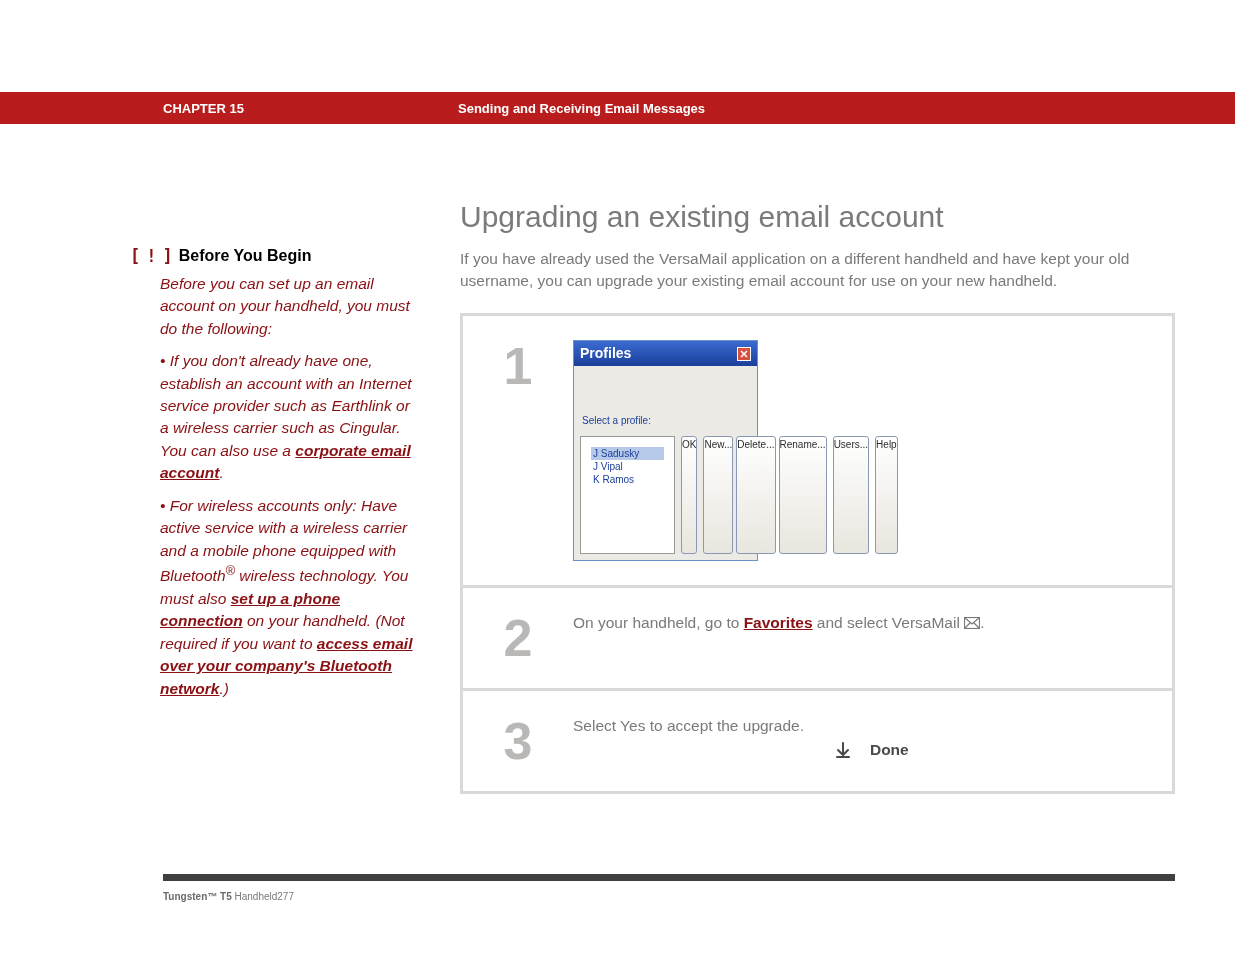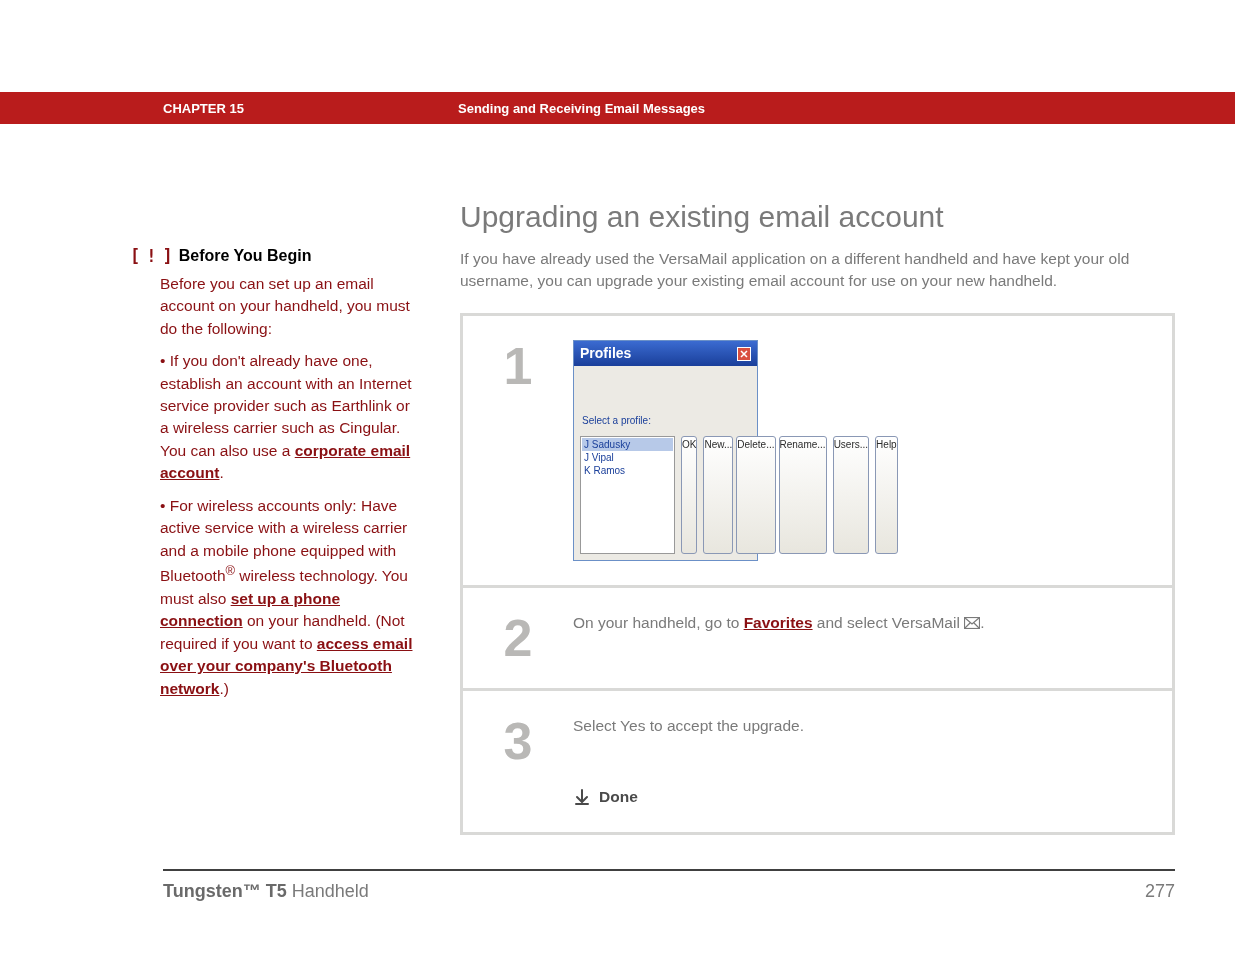--- a/index.html
+++ b/index.html
@@ -39,21 +39,21 @@
     width: 290px;
     flex-shrink: 0;
     font-size: 15.5px;
     line-height: 1.45;
     color: #8a1013;
     padding-top: 56px;
   }
   .byb-line { display:flex; gap:6px; margin-bottom:4px;}
   .byb-bracket { color:#8a1013; font-weight:bold; font-family: monospace; font-size:17px;}
   .byb-title { color:#000; font-weight:bold; font-size:16px;text-align:center;}
-  .sidebar-text { padding-left: 30px; }
+  .sidebar-text { padding-left: 30px; font-style: italic; }
   .sidebar p { margin-bottom: 10px; }
   .link { font-weight: bold; text-decoration: underline; }
   .main { flex: 1; }
   .main-heading {
     font-size: 30px;
     color: #7a7a7a;
     font-weight: normal;
     margin-bottom: 14px;
     margin-top: 12px;
   }
@@ -87,21 +87,21 @@
   .step-body {
     flex: 1;
     font-size: 15.5px;
     color: #7a7a7a;
     line-height: 1.45;
     display: flex;
     gap: 30px;
   }
   .step-body-text { flex:1; }
   .step-link { color:#8a1013; font-weight:bold; text-decoration:underline;}
-  .done-row { display:flex; align-items:center; gap:8px; margin-top:18px; font-weight:bold; color:#4a4a4a; font-size:15.5px;}
+  .done-row { display:flex; align-items:center; gap:18px; margin-top:18px; font-weight:bold; color:#4a4a4a; font-size:15.5px;}
   .done-icon { width:18px; height:18px; }
   .profiles-dialog {
     width:185px;
     border:1px solid #6b90c7;
     background:#eceae4;
     font-size:10px;
     flex-shrink:0;
   }
   .profiles-titlebar {
     background: linear-gradient(to bottom,#3b6bd1,#1a3f9a);
@@ -123,21 +123,21 @@
     justify-content:center;
     border:1px solid #fff;
     cursor:pointer;
   }
   .profiles-body { padding:6px; display:flex; gap:6px;}
   .profiles-list {
     background:#fff;
     border:1px solid #999;
     width:95px;
     height:118px;
-    padding:1px;
+    padding:10px;
     color:#1a3f9a;
   }
   .profiles-list .selected { background:#b7c9e8; color:#1a3f9a; padding:0 2px;}
   .profiles-list div { padding:0 2px; line-height:1.3;}
   .profiles-sel-label { color:#1a3f9a; font-size:10px; padding:0 0 2px 2px;margin-top:44px;}
   .profiles-buttons { display:flex; flex-direction:row; gap:3px; width:62px;}
   .pbtn {
     background: linear-gradient(#fff,#e8e6de);
     border:1px solid #8a98b5;
     border-radius:3px;
@@ -147,26 +147,26 @@
     color:#2b2b2b;
     cursor:pointer;
   }
   .pbtn-spacer { height:6px; }
   .mail-icon { display:inline-block; vertical-align:middle;}
   .footer {
     position:absolute;
     left:163px;
     right:60px;
     bottom:52px;
-    border-top:2px solid #404040;
+    border-top:7px solid #404040;
     padding-top:10px;
     display:flex;
-    justify-content:space-between;
+    justify-content:flex-start;
     color:#7a7a7a;
-    font-size:18px;
+    font-size:10px;
   }
   .footer-bold { font-weight:bold; color:#6a6a6a;}
 </style>
 </head>
 <body>
 
 <div class="header-bar">
   <div class="header-chapter">CHAPTER 15</div>
   <div class="header-title">Sending and Receiving Email Messages</div>
 </div>
@@ -242,21 +242,21 @@
             <span>On your handheld, go to </span><span class="step-link">Favorites</span><span> and select VersaMail </span><span class="mail-icon"><svg width="16" height="12" viewBox="0 0 16 12">
                   <rect x="0.5" y="0.5" width="15" height="11" fill="none" stroke="#7a7a7a" stroke-width="1.2"></rect>
                   <path d="M0.5 0.5 L8 7 L15.5 0.5 M0.5 11.5 L6 6 M15.5 11.5 L10 6" fill="none" stroke="#7a7a7a" stroke-width="1.2"></path>
                 </svg></span><span>.</span>
           </div>
         </div>
       </div>
 
       <div class="step">
         <div class="step-num">3</div>
-        <div class="step-body" style="flex-direction:column;">
+        <div class="step-body" style="flex-direction:row;">
           <div>Select Yes to accept the upgrade.</div>
           <div class="done-row">
             <span class="done-icon">
               <svg width="18" height="18" viewBox="0 0 18 18">
                   <path d="M9 2 L9 13 M4 9 L9 14 L14 9 M3 16 L15 16" stroke="#4a4a4a" stroke-width="2" fill="none" stroke-linecap="round"></path>
                 </svg>
             </span>
             <span>Done</span>
           </div>
         </div>

